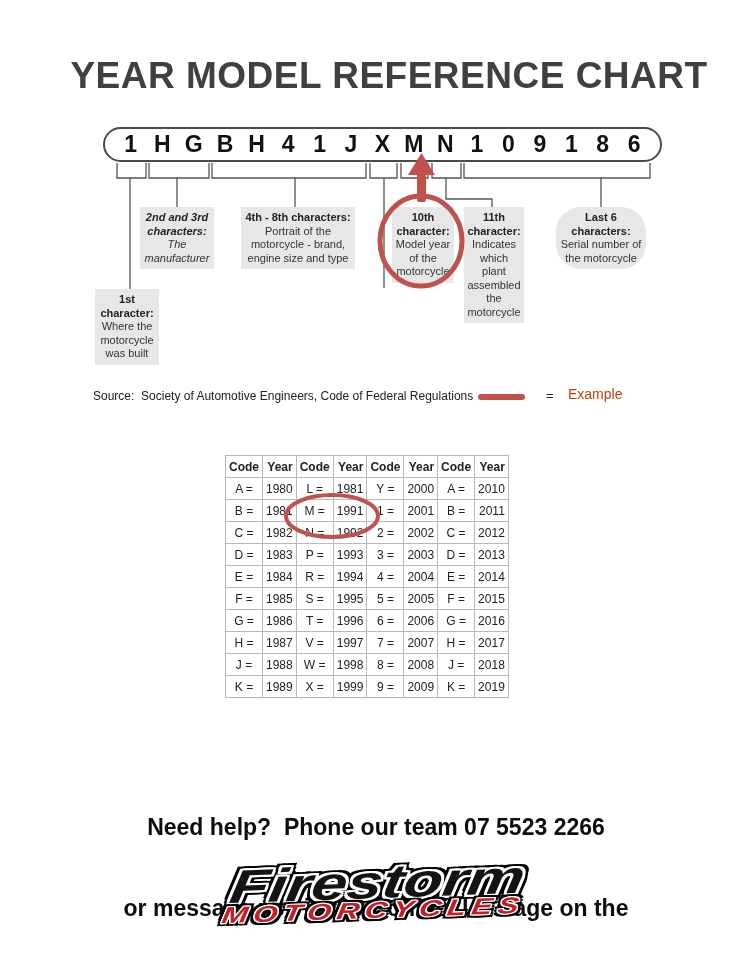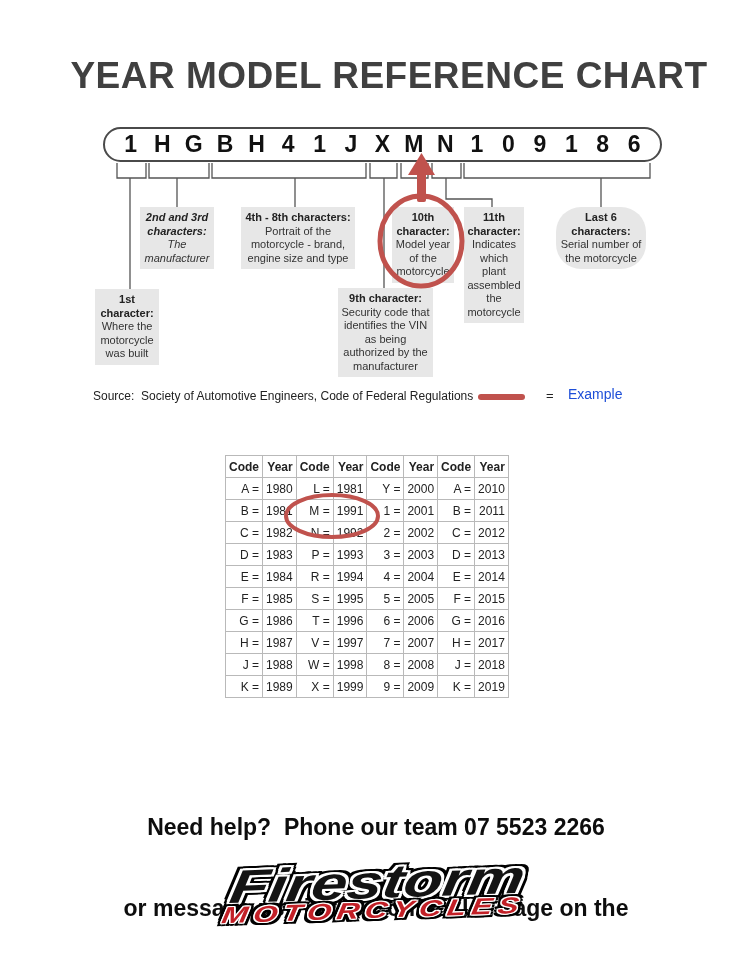--- a/index.html
+++ b/index.html
@@ -32,31 +32,31 @@
   .co-23{left:140px;top:207px;width:74px;font-style:italic;}
   .co-48{left:241px;top:207px;width:114px;}
   .co-9{left:338px;top:288px;width:95px;}
   .co-10{left:392px;top:207px;width:62px;}
   .co-11{left:464px;top:207px;width:60px;}
   .co-l6{left:556px;top:207px;width:90px;border-radius:25px;}
   
   .source{position:absolute;left:93px;top:389px;font-size:12px;color:#222;white-space:pre-wrap;}
   .legend-line{position:absolute;left:478px;top:394px;width:47px;height:6px;border-radius:3px;background:#c0524d;}
   .legend-eq{position:absolute;left:546px;top:388px;font-size:13px;color:#222;}
-  .legend-label{position:absolute;left:568px;top:386px;font-size:14px;color:#1d4ed8;}
+  .legend-label{position:absolute;left:568px;top:386px;font-size:14px;color:#c2410c;}
   
   .year-table{
     position:absolute;left:225px;top:455px;border-collapse:collapse;table-layout:fixed;
     font-size:12px;color:#222;background:#fff;
   }
   .year-table th,.year-table td{
     border:1px solid #b9b9b9;height:22px;padding:0 3px;box-sizing:border-box;white-space:nowrap;overflow:hidden;
   }
   .year-table th{font-weight:700;text-align:left;}
-  .year-table .col-code{width:33px;text-align:right;}
+  .year-table .col-code{width:33px;text-align:center;}
   .year-table .col-year{width:30px;text-align:right;}
   
   .help{
     position:absolute;left:0;top:760px;width:100%;text-align:center;
     font-size:23px;font-weight:800;line-height:27px;color:#0d0d0d;white-space:pre-wrap;
   }
   
   .logo{position:absolute;left:0;top:860px;width:100%;display:flex;justify-content:center;}
   .logo-inner{
     transform:skewX(-11deg) rotate(-2deg) scaleX(1.35);transform-origin:center center;
@@ -109,24 +109,20 @@
     <div class="co-head">1st character:</div>
     <div class="co-body">Where the motorcycle was built</div>
   </div>
   <div class="callout co-23">
     <div class="co-head">2nd and 3rd characters:</div>
     <div class="co-body">The manufacturer</div>
   </div>
   <div class="callout co-48">
     <div class="co-head">4th - 8th characters:</div>
     <div class="co-body">Portrait of the motorcycle - brand, engine size and type</div>
-  </div>
-  <div class="callout co-9">
-    <div class="co-head">9th character:</div>
-    <div class="co-body">Security code that identifies the VIN as being authorized by the manufacturer</div>
   </div>
   <div class="callout co-10">
     <div class="co-head">10th character:</div>
     <div class="co-body">Model year of the motorcycle</div>
   </div>
   <div class="callout co-11">
     <div class="co-head">11th character:</div>
     <div class="co-body">Indicates which plant assembled the motorcycle</div>
   </div>
   <div class="callout co-l6">

